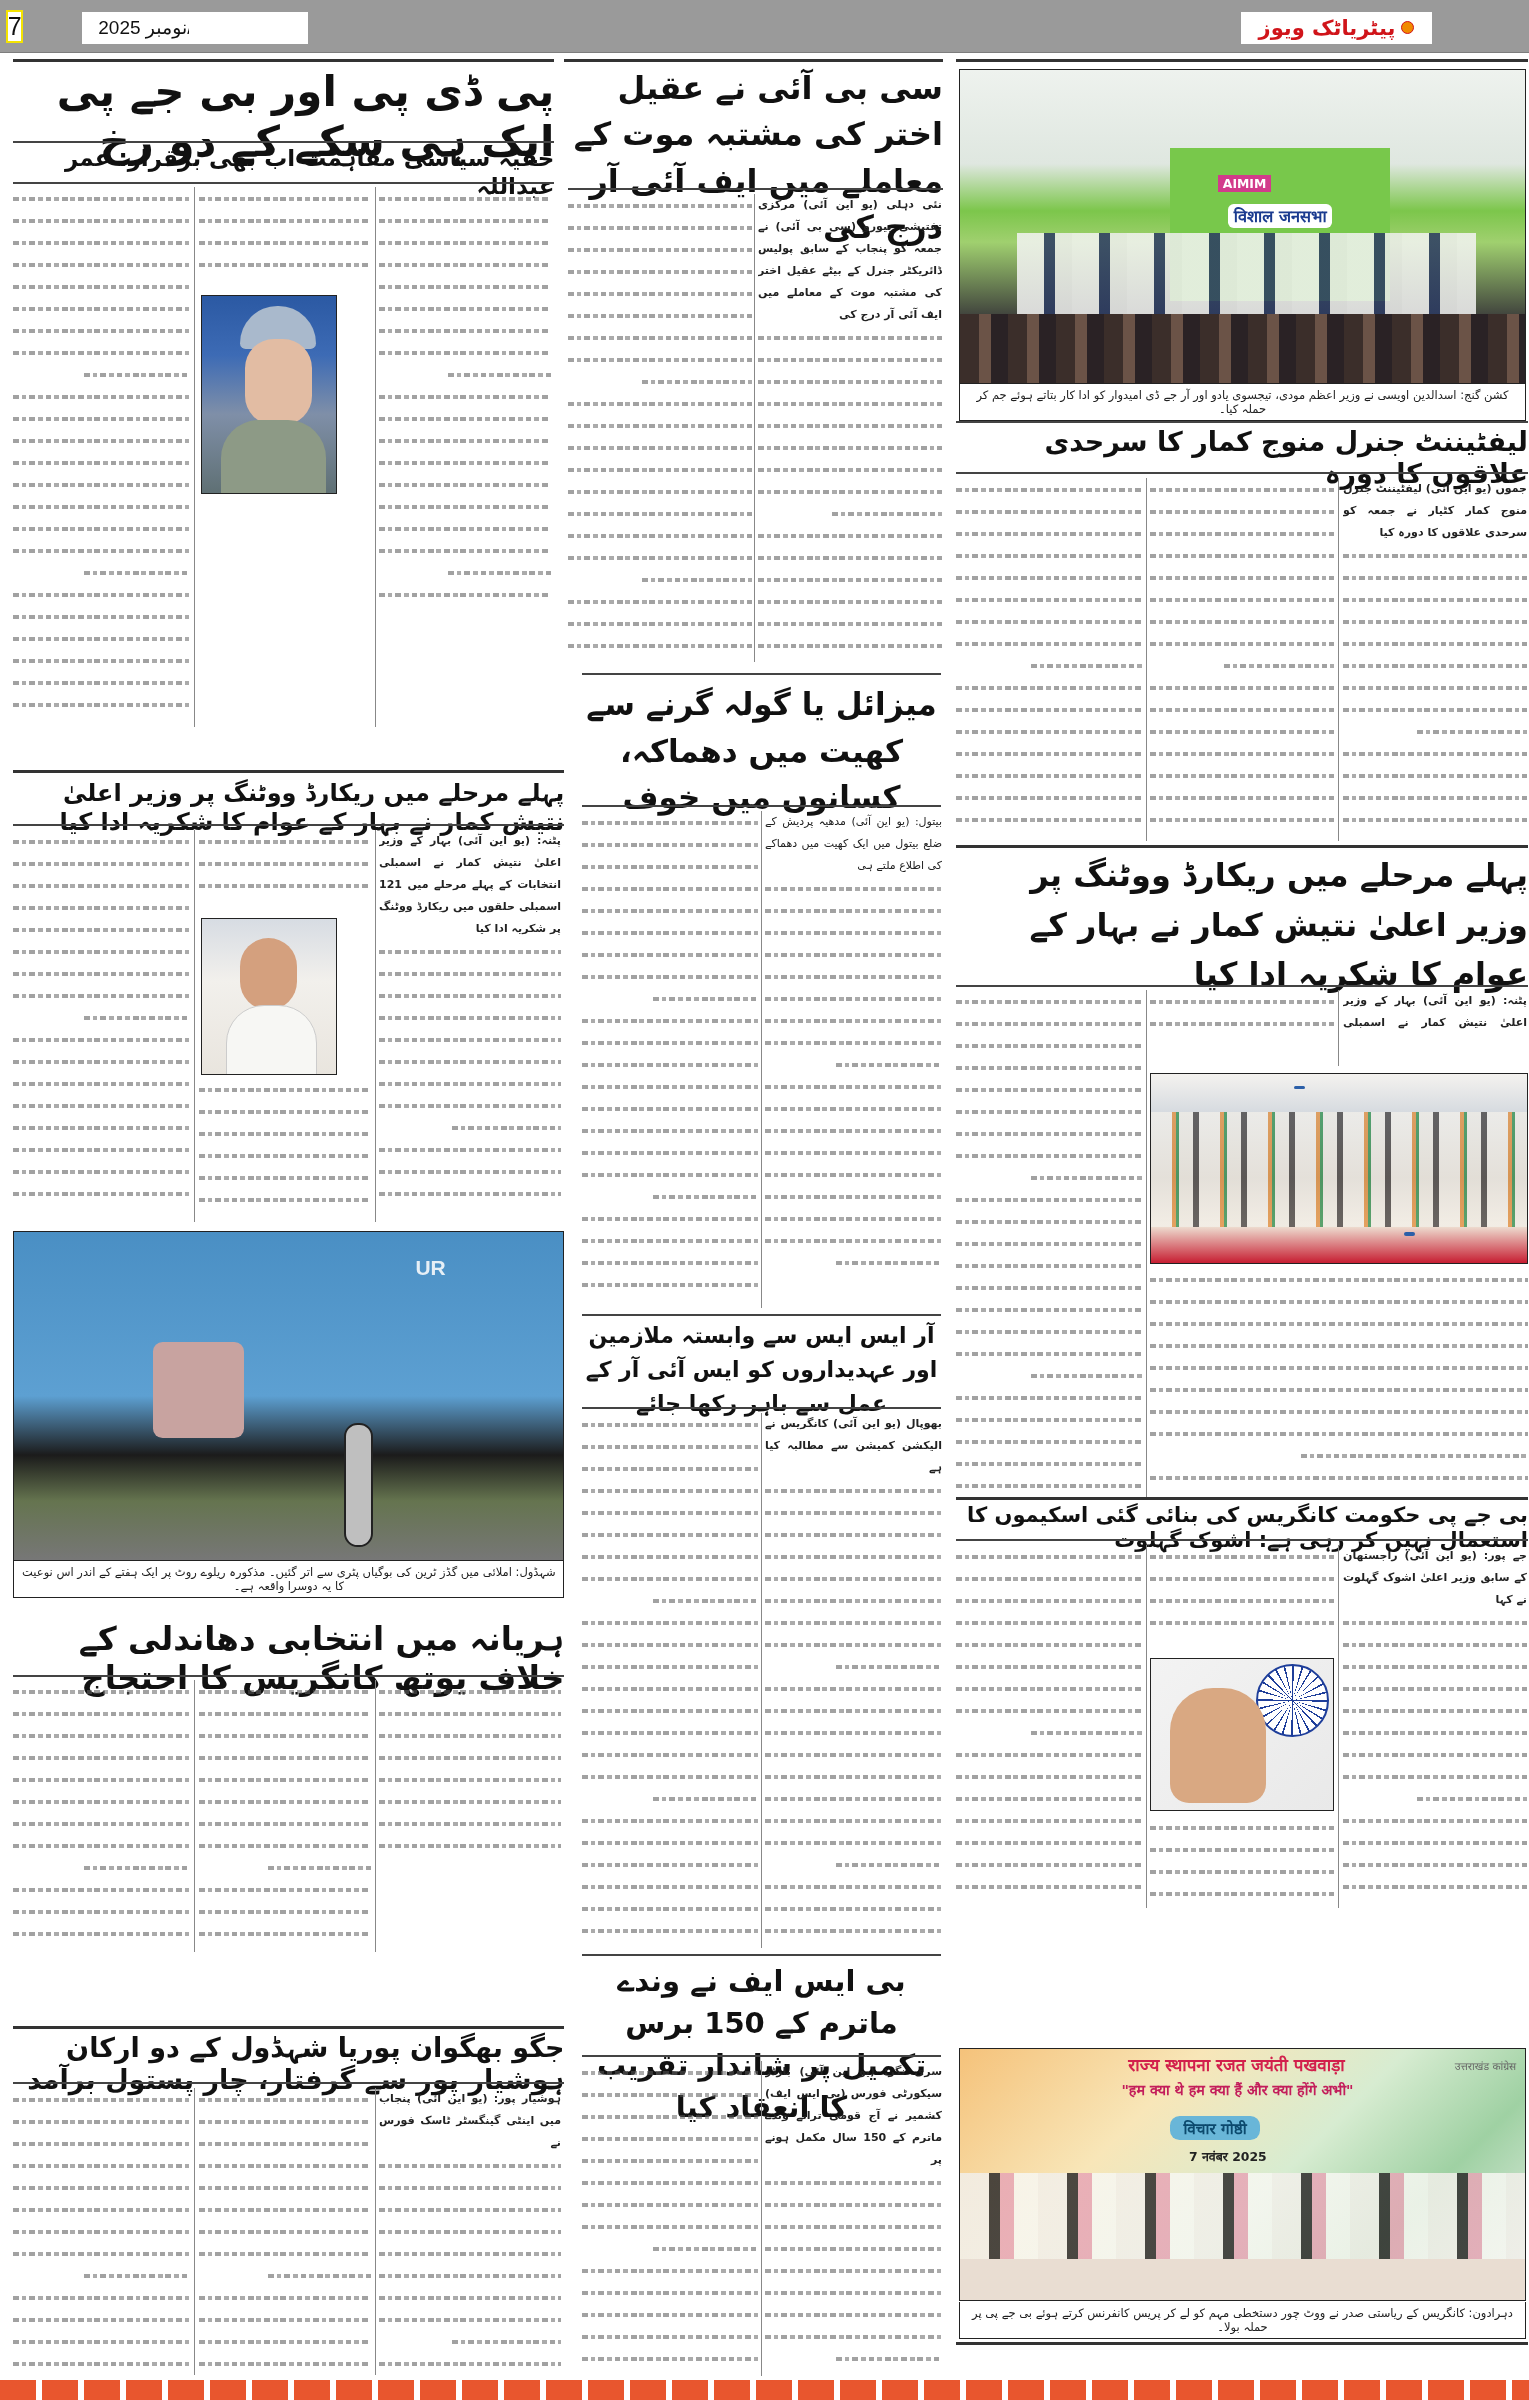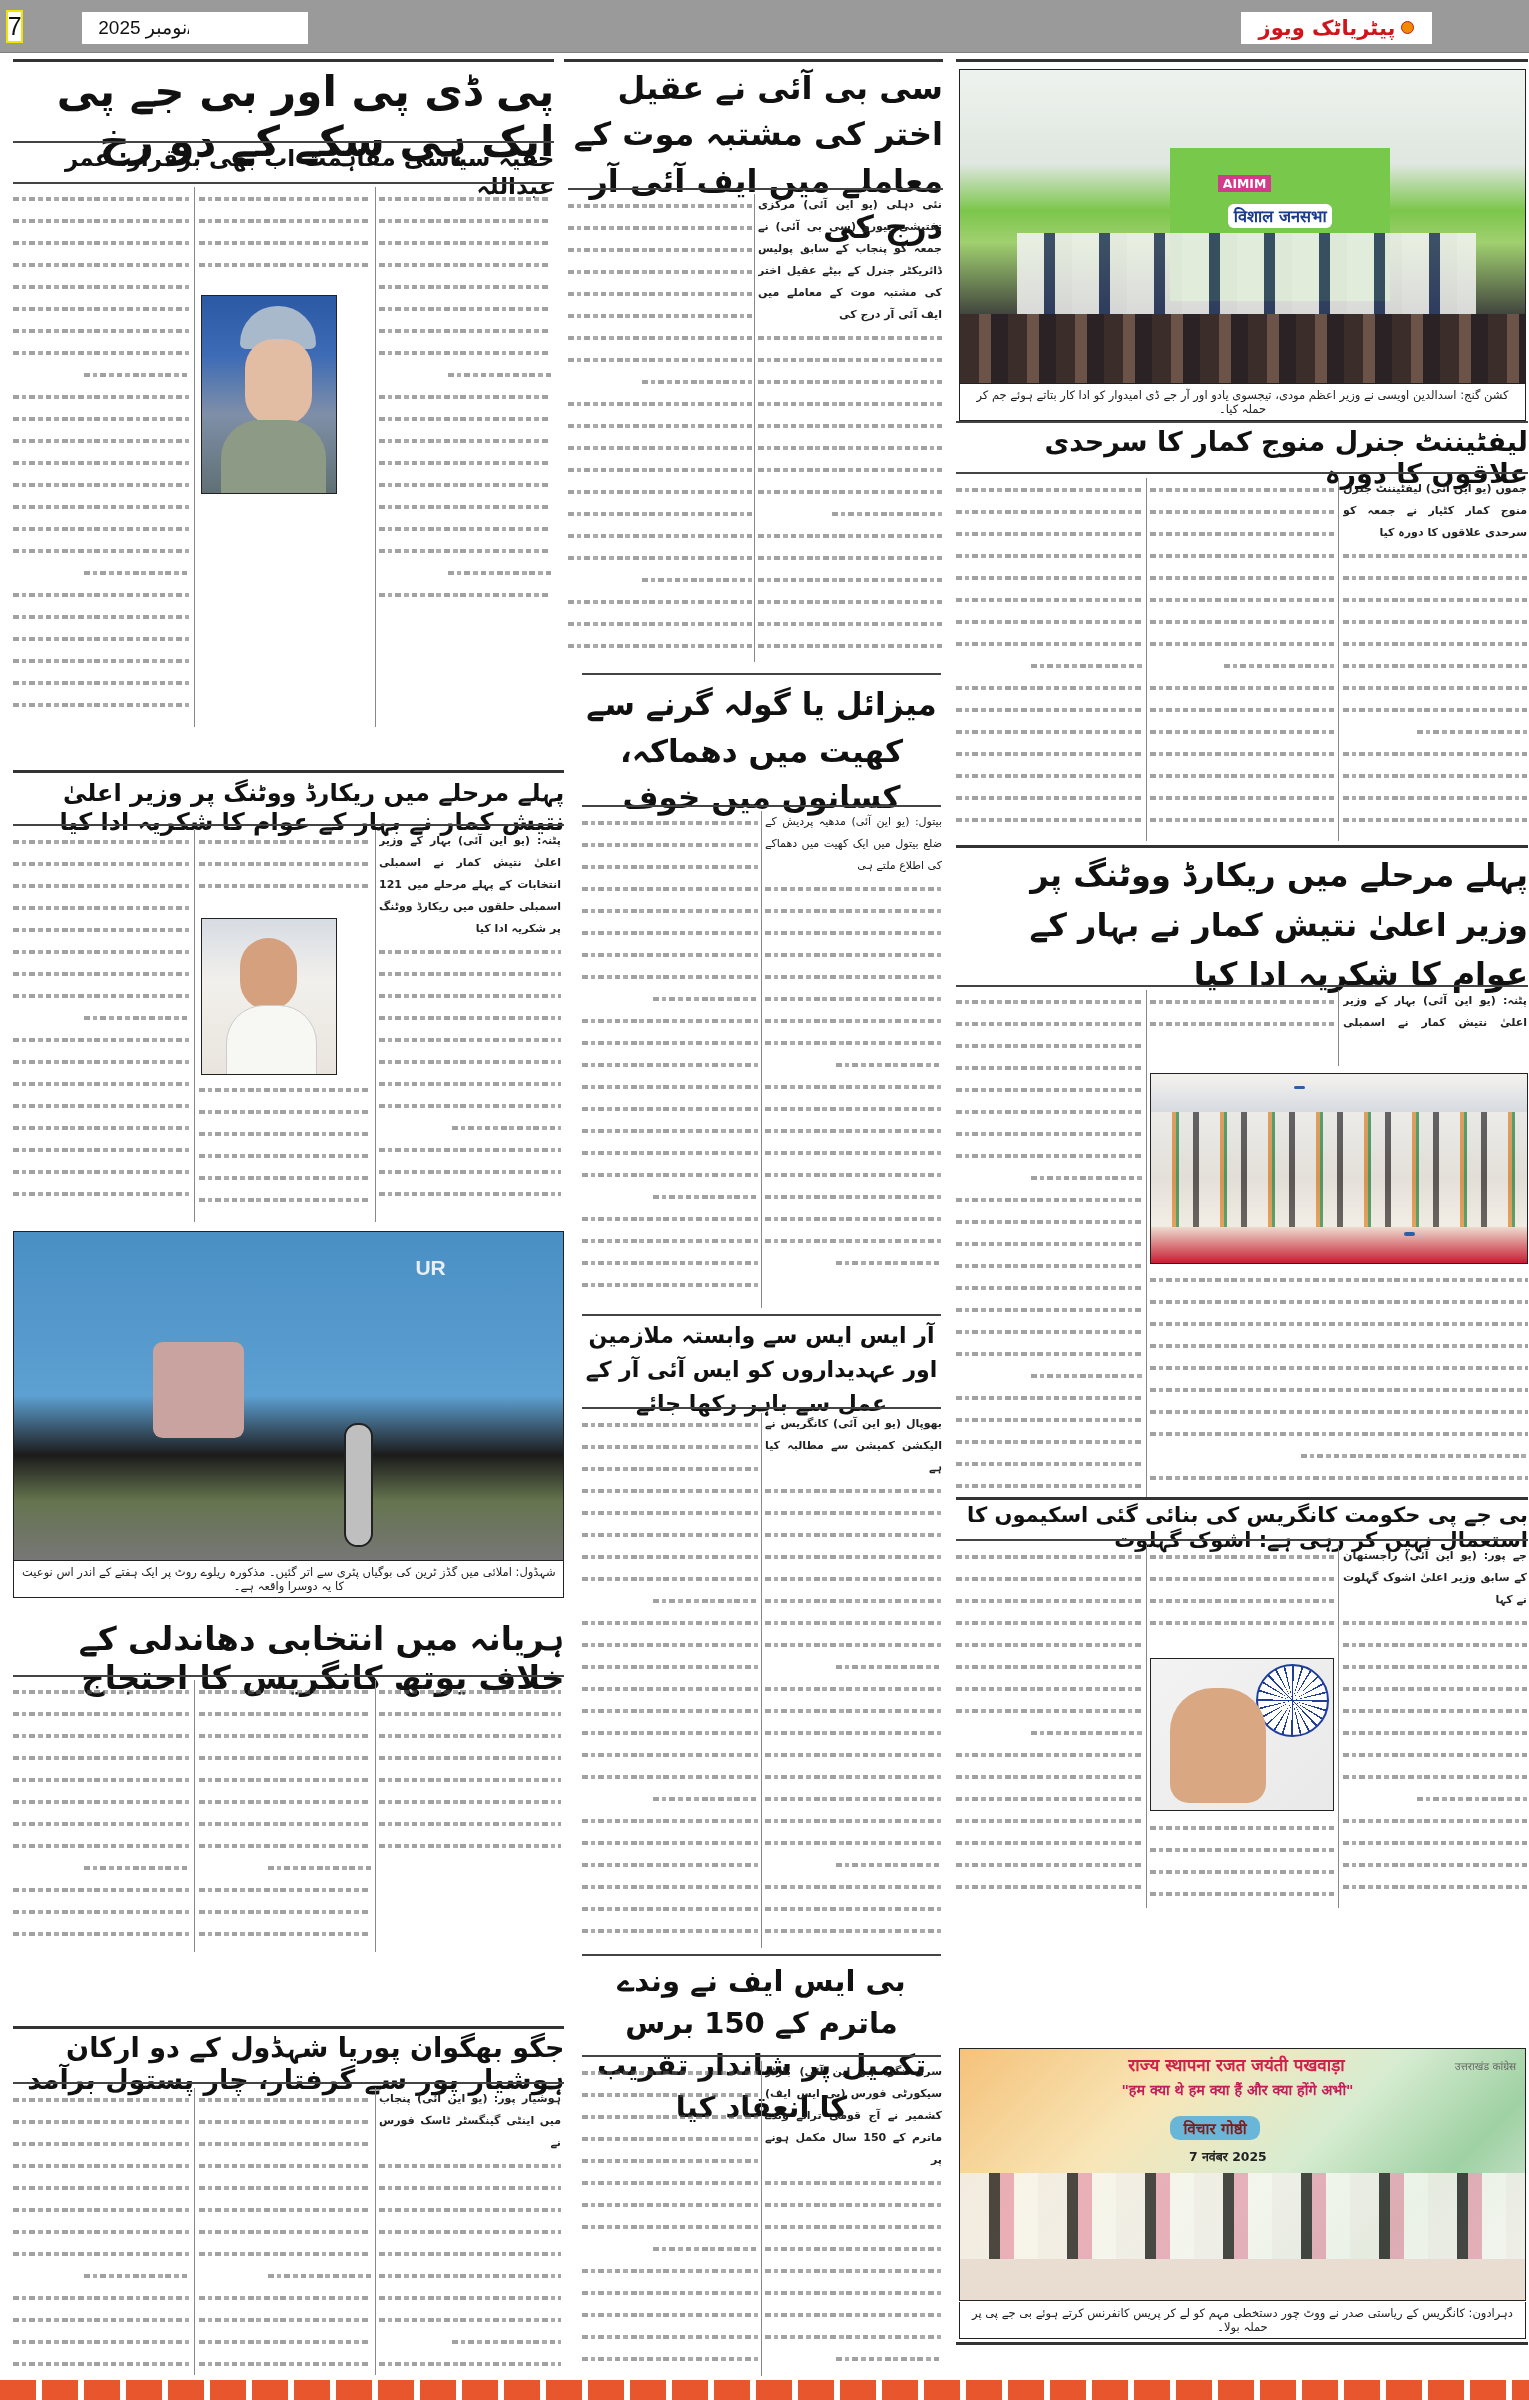--- a/index.html
+++ b/index.html
@@ -630,21 +630,21 @@
     <span class="ln" style="margin-left: auto;"></span>
     <span class="ln" style="margin-left: auto;"></span>
     <span class="ln" style="margin-left: auto;"></span>
   </div>
 <div class="abs vrule" style="left:375px;top:2088px;height:287px;"></div>
 <div class="abs vrule" style="left:194px;top:2088px;height:287px;"></div>
 
 <div class="abs photo" style="left:959px;top:2048px;width:567px;height:253px;background:linear-gradient(135deg,#f5c27a 0%,#f8e6b8 30%,#d7ecd1 55%,#9fd1a3 75%,#ecf0ec 100%);">
   <div class="abs" style="left:76px;top:3.8px;width:401px;font:bold 17px 'DejaVu Sans',sans-serif;color:#d2204c;text-align:center;">राज्य स्थापना रजत जयंती पखवाड़ा</div>
   <div class="abs" style="left:67px;top:31px;width:421px;font:bold 14.3px 'DejaVu Sans',sans-serif;color:#c31d5b;text-align:center;">"हम क्या थे हम क्या हैं और क्या होंगे अभी"</div>
-  <div class="abs" style="left:210px;top:67px;font:bold 15.3px 'DejaVu Sans',sans-serif;color:#7f1d1d;background:#69b6d8;padding:1.9px 13.4px;border-radius:9.6px;">विचार गोष्ठी</div>
+  <div class="abs" style="left:210px;top:67px;font:bold 15.3px 'DejaVu Sans',sans-serif;color:#0c4a6e;background:#69b6d8;padding:1.9px 13.4px;border-radius:9.6px;">विचार गोष्ठी</div>
   <div class="abs" style="left:229px;top:99px;font:bold 12.4px 'DejaVu Sans',sans-serif;color:#222;">7 नवंबर 2025</div>
   <div class="abs" style="left:492px;top:9.6px;width:67px;font:10.5px 'DejaVu Sans',sans-serif;color:#666;text-align:center;">उत्तराखंड कांग्रेस</div>
   <div class="abs" style="left:0;top:124px;width:567px;height:86px;background:repeating-linear-gradient(90deg,#f2efea 0 29px,#2d2b2b 29px 40px,#e7a6b6 40px 54px,#f7f7f2 54px 78px);opacity:.85;"></div>
   <div class="abs" style="left:0;top:210px;width:567px;height:43px;background:#e9ddd2;"></div>
 </div>
 <div class="abs caption" style="left:959px;top:2302px;width:567px;">دہرادون: کانگریس کے ریاستی صدر نے ووٹ چور دستخطی مہم کو لے کر پریس کانفرنس کرتے ہوئے بی جے پی پر حملہ بولا۔</div>
 <div class="abs rule" style="left:956px;top:2342px;width:572px;"></div>
 
 <div class="abs bottom-stripe"></div>
 

